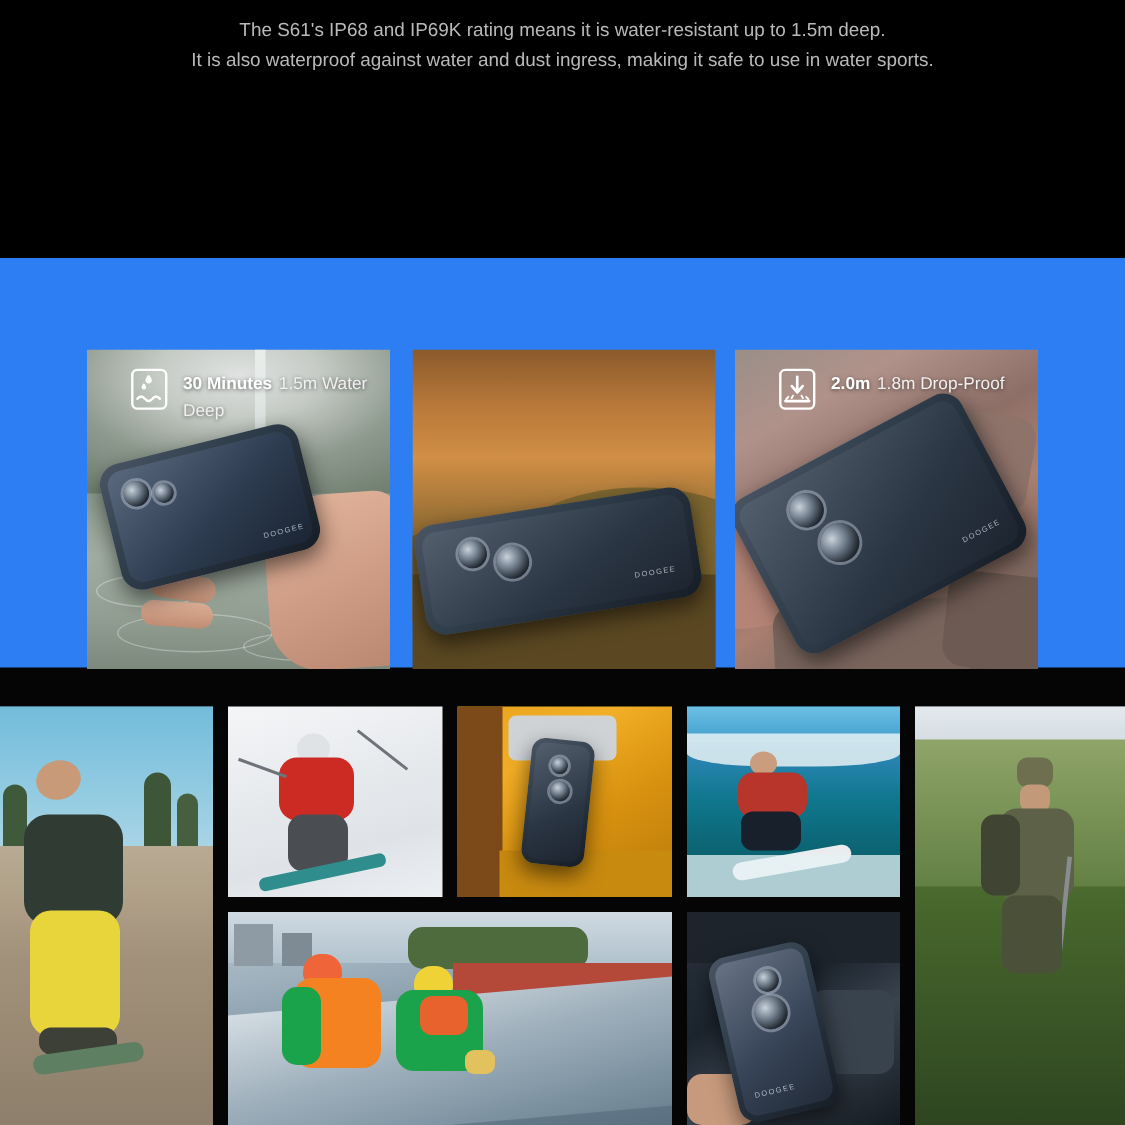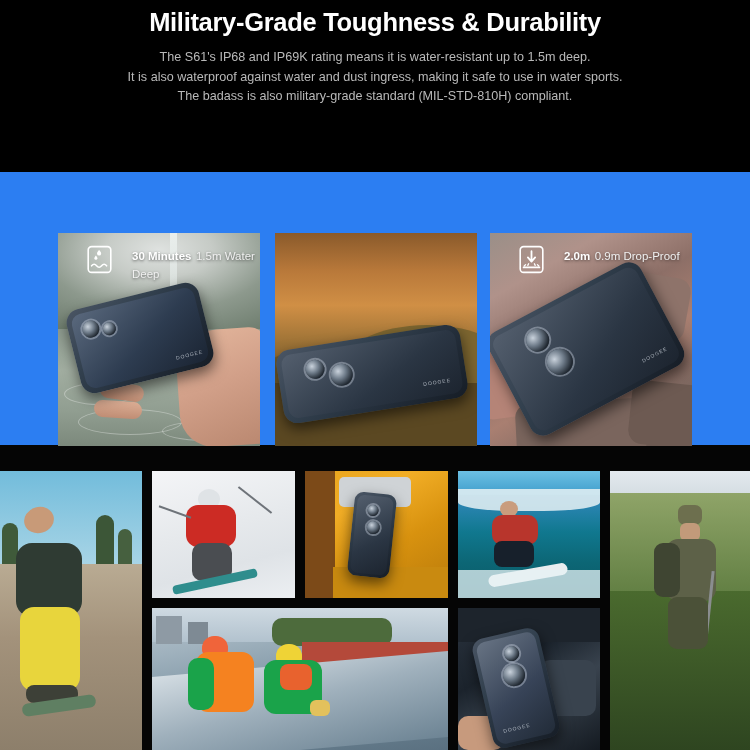--- a/index.html
+++ b/index.html
@@ -56,21 +56,21 @@
      background:linear-gradient(145deg,#4a5564 0%,#32404e 35%,#222c38 70%,#161d26 100%);
      box-shadow:0 6px 14px rgba(0,0,0,.55);}
   .phone-inner{position:absolute;inset:5px;border-radius:10px;
      background:linear-gradient(150deg,#55606f,#2b3644 60%,#1d2530);opacity:.9;}
   .cam{position:absolute;border-radius:50%;
      background:radial-gradient(circle at 36% 32%,#c9d2dc 0%,#6e7b89 38%,#222a33 72%,#0d1116 100%);
      box-shadow:0 0 0 2px rgba(190,200,212,.45);}
   .brand{position:absolute;font-size:5px;letter-spacing:1px;color:rgba(215,222,230,.75);}
 
   
-  .badge{position:absolute;left:0;top:0;width:100%;padding:12px 0 0 28px;display:flex;align-items:flex-start;gap:19px;z-index:5;}
+  .badge{position:absolute;left:0;top:0;width:100%;padding:12px 0 0 28px;display:flex;align-items:flex-start;gap:9px;z-index:5;}
   .badge-icon{width:27px;height:29px;flex:0 0 27px;}
   .badge-icon svg{display:block;}
   .badge-text{padding-top:1px;}
   .badge-title{font-size:11.5px;font-weight:700;color:#fff;line-height:14px;
       text-shadow:0 1px 3px rgba(0,0,0,.55);}
   .badge-sub{font-size:11.5px;font-weight:400;color:#f0f0f0;line-height:15px;
       text-shadow:0 1px 3px rgba(0,0,0,.55);}
 
   
   .grid{position:absolute;left:0;top:471px;width:750px;height:279px;}
@@ -88,25 +88,23 @@
   .blob{position:absolute;}
   .ground{position:absolute;left:0;bottom:0;width:100%;}
   .person{position:absolute;}
 </style>
 </head>
 <body>
 
 <div class="page">
 
   <section class="hero">
-    <h1 class="headline">Military-Grade Toughness &amp; Durability</h1>
     <div class="subcopy">
       <span>The S61's IP68 and IP69K rating means it is water-resistant up to 1.5m deep.</span>
       <span>It is also waterproof against water and dust ingress, making it safe to use in water sports.</span>
-      <span>The badass is also military-grade standard (MIL-STD-810H) compliant.</span>
     </div>
   </section>
 
   <div class="blueband"></div>
 
   <section class="cards">
 
     <article class="card c1">
       <div class="card-bg bg-water">
         <div class="stream"></div>
@@ -171,21 +169,21 @@
         <span class="badge-icon">
           <svg viewBox="0 0 27 29" width="27" height="29" fill="none" stroke="#ffffff" stroke-width="1.6">
             <rect x="2.2" y="1.6" width="22.6" height="25.8" rx="3.4"></rect>
             <path d="M13.5 6.2v9.6M13.5 16.6l-3.6-4.2M13.5 16.6l3.6-4.2" stroke-linecap="round" stroke-linejoin="round" stroke-width="1.8"></path>
             <path d="M5.6 22.4h15.8" stroke-linecap="round" stroke-width="1.8"></path>
             <path d="M7.6 19.6l-1.4 1.4M19.4 19.6l1.4 1.4M10.6 18.8l-.8 1.6M16.4 18.8l.8 1.6" stroke-linecap="round" stroke-width="1.3"></path>
           </svg>
         </span>
         <span class="badge-text">
           <span class="badge-title">2.0m</span>
-          <span class="badge-sub">0.9m Drop-Proof</span>
+          <span class="badge-sub">1.8m Drop-Proof</span>
         </span>
       </div>
     </article>
   </section>
 
   <section class="grid">
 
     <div class="cell p-skate" style="left:0;top:0;width:142px;height:279px;">
       <div class="blob" style="left:0;top:0;width:100%;height:96px;background:linear-gradient(180deg,#72bcdb,#a9d5e6);"></div>
       <div class="blob" style="left:2px;top:52px;width:16px;height:56px;background:#3f5a3a;border-radius:8px;"></div>

